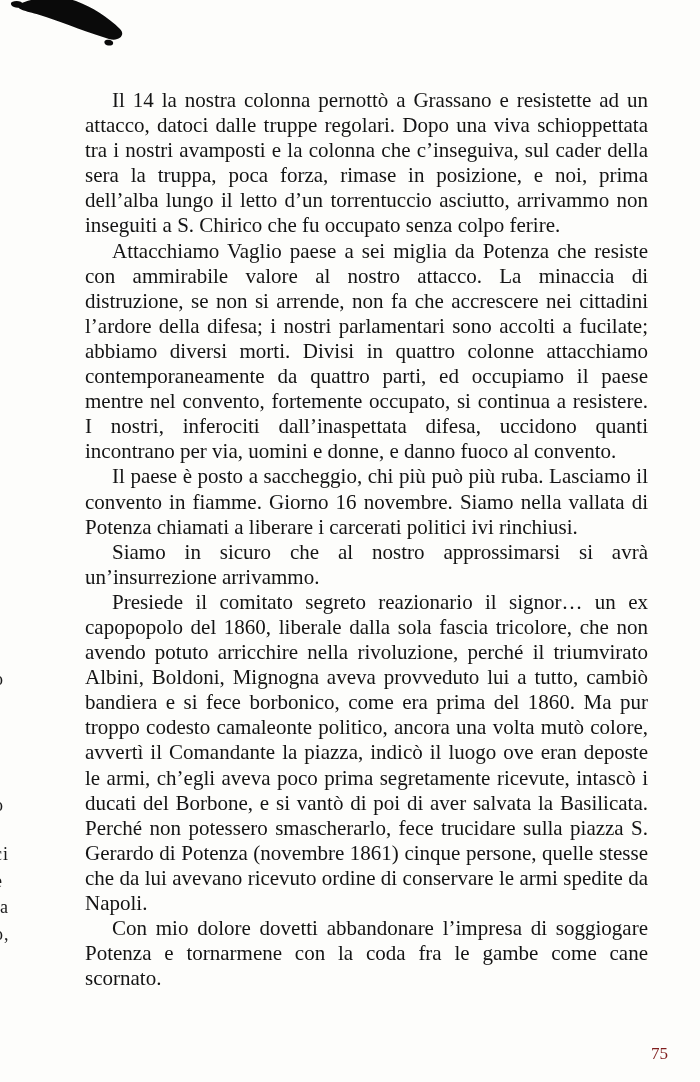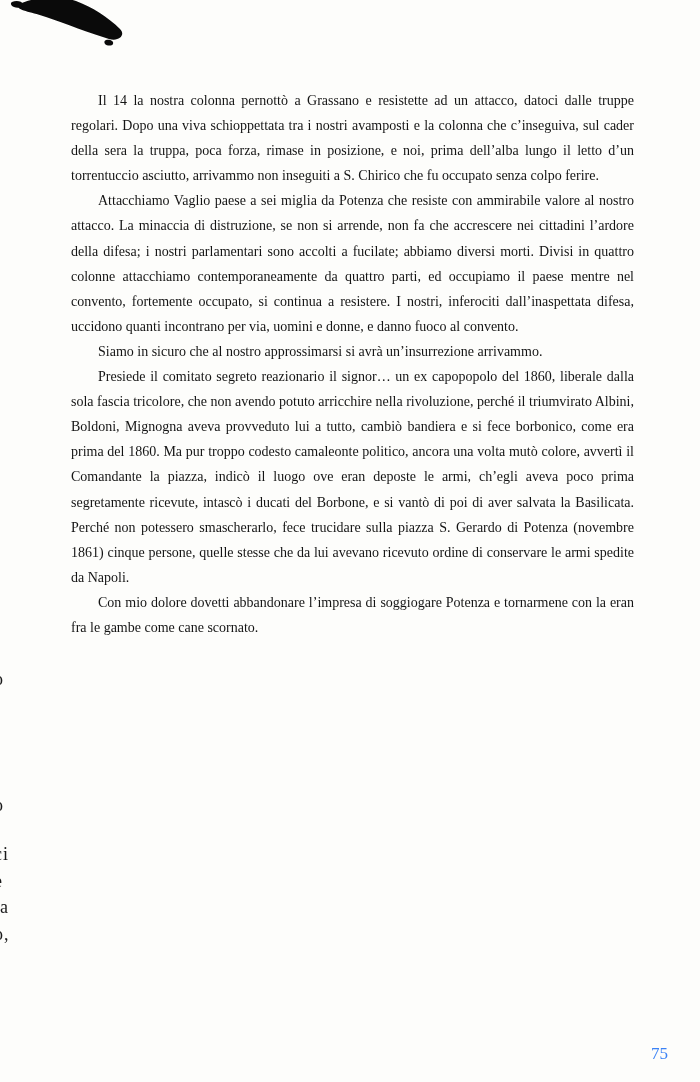--- a/index.html
+++ b/index.html
@@ -28,38 +28,38 @@
     position: absolute;
     left: -6px;
     font-size: 18px;
     line-height: 18px;
     color: #1a1a1a;
     letter-spacing: 1px;
   }
   .text-block {
     position: absolute;
     top: 88px;
-    left: 71px;
+    left: 85px;
     width: 563px;
-    font-size: 14px;
+    font-size: 21px;
     line-height: 25.1px;
     text-align: justify;
     text-justify: inter-word;
   }
   .text-block p {
     margin: 0;
     padding: 0;
     text-indent: 27px;
   }
   .page-number {
     position: absolute;
     right: 32px;
     bottom: 18px;
     font-size: 17px;
-    color: #3b82f6;
+    color: #7f1d1d;
   }
 </style>
 </head>
 <body>
 
 <div class="page">
 
   <svg class="smudge" viewBox="0 0 130 52" aria-hidden="true">
     <path d="M14,4 C28,-3 52,-5 70,1 C86,7 102,17 114,29 C120,35 113,42 103,39 C86,34 58,23 40,17 C26,12 6,10 14,4 Z" fill="#0a0a0a"></path>
     <path d="M6,2 C10,0 16,1 17,4 C18,7 12,9 8,7 C5,6 4,3 6,2 Z" fill="#0a0a0a"></path>
@@ -73,20 +73,21 @@
     <span style="top:796px">o</span>
     <span style="top:845px">ci</span>
     <span style="top:872px">e</span>
     <span style="top:898px">ia</span>
     <span style="top:925px">o,</span>
   </div>
 
   <main class="text-block">
     <p>Il 14 la nostra colonna pernottò a Grassano e resistette ad un attacco, datoci dalle truppe regolari. Dopo una viva schioppettata tra i nostri avamposti e la colonna che c’inseguiva, sul cader della sera la truppa, poca forza, rimase in posizione, e noi, prima dell’alba lungo il letto d’un torrentuccio asciutto, arrivammo non inseguiti a S. Chirico che fu occupato senza colpo ferire.</p>
     <p>Attacchiamo Vaglio paese a sei miglia da Potenza che resiste con ammirabile valore al nostro attacco. La minaccia di distruzione, se non si arrende, non fa che accrescere nei cittadini l’ardore della difesa; i nostri parlamentari sono accolti a fucilate; abbiamo diversi morti. Divisi in quattro colonne attacchiamo contemporaneamente da quattro parti, ed occupiamo il paese mentre nel convento, fortemente occupato, si continua a resistere. I nostri, inferociti dall’inaspettata difesa, uccidono quanti incontrano per via, uomini e donne, e danno fuoco al convento.</p>
+    <p>Il paese è posto a saccheggio, chi più può più ruba. Lasciamo il convento in fiamme. Giorno 16 novembre. Siamo nella vallata di Potenza chiamati a liberare i carcerati politici ivi rinchiusi.</p>
     <p>Siamo in sicuro che al nostro approssimarsi si avrà un’insurrezione arrivammo.</p>
     <p>Presiede il comitato segreto reazionario il signor… un ex capopopolo del 1860, liberale dalla sola fascia tricolore, che non avendo potuto arricchire nella rivoluzione, perché il triumvirato Albini, Boldoni, Mignogna aveva provveduto lui a tutto, cambiò bandiera e si fece borbonico, come era prima del 1860. Ma pur troppo codesto camaleonte politico, ancora una volta mutò colore, avvertì il Comandante la piazza, indicò il luogo ove eran deposte le armi, ch’egli aveva poco prima segretamente ricevute, intascò i ducati del Borbone, e si vantò di poi di aver salvata la Basilicata. Perché non potessero smascherarlo, fece trucidare sulla piazza S. Gerardo di Potenza (novembre 1861) cinque persone, quelle stesse che da lui avevano ricevuto ordine di conservare le armi spedite da Napoli.</p>
-    <p>Con mio dolore dovetti abbandonare l’impresa di soggiogare Potenza e tornarmene con la eran fra le gambe come cane scornato.</p>
+    <p>Con mio dolore dovetti abbandonare l’impresa di soggiogare Potenza e tornarmene con la coda fra le gambe come cane scornato.</p>
   </main>
 
   <div class="page-number">75</div>
 
 </div>
 
 </body></html>

